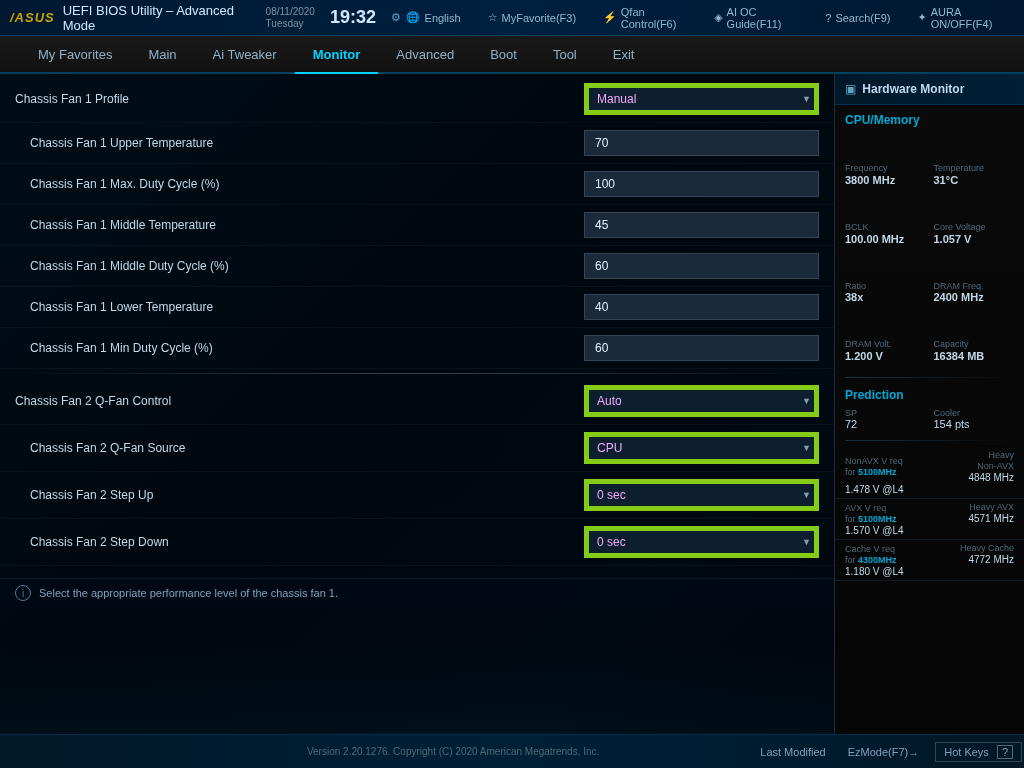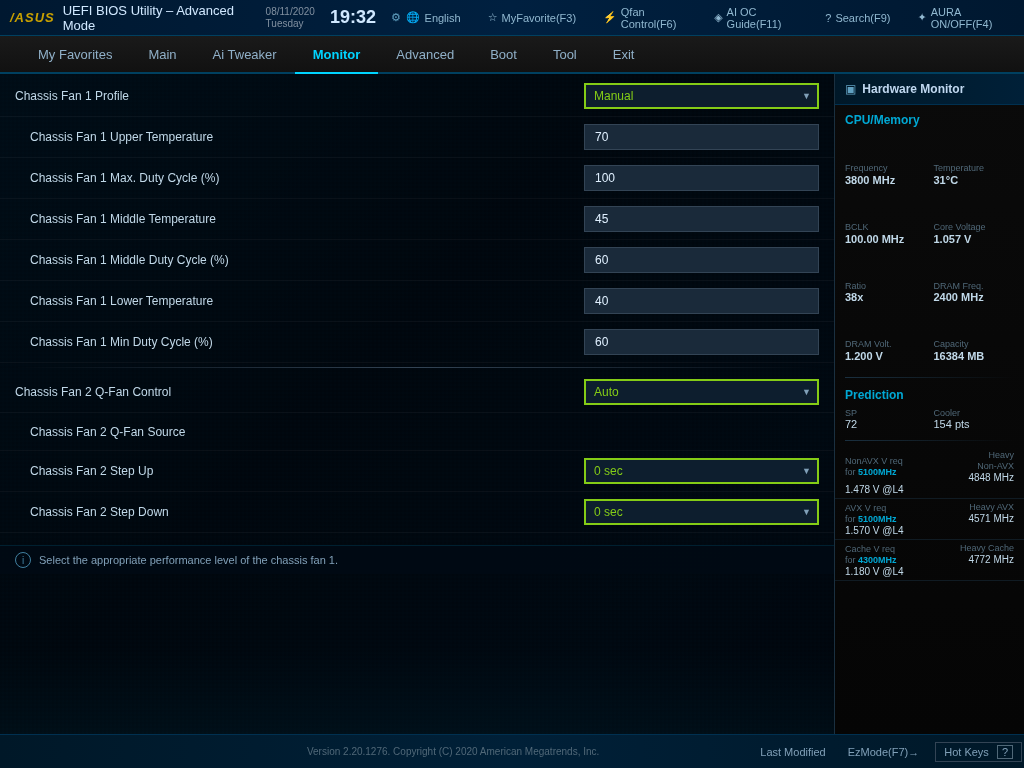--- a/index.html
+++ b/index.html
@@ -402,22 +402,22 @@
     }
 
     .pred-block-volt {
       font-size: 10px;
       color: #c0d8e8;
       margin-top: 1px;
     }
 
     select {
       background: #0d1e2e;
-      border: 2px solid #84cc16;
-      color: #84cc16;
+      border: 5px solid #84cc16;
+      color: #f0abfc;
       padding: 4px 8px;
       font-size: 12px;
       width: 100%;
       appearance: none;
       -webkit-appearance: none;
     }
   </style>
 </head>
 <body>
 
@@ -552,20 +552,29 @@
                 <option>Auto</option>
                 <option>Disabled</option>
                 <option>Manual</option>
               </select>
             </div>
           </div>
         </div>
 
         <div class="setting-row">
           <span class="setting-label">Chassis Fan 2 Q-Fan Source</span>
+          <div class="setting-value">
+            <div class="dropdown-wrapper">
+              <select>
+                <option>CPU</option>
+                <option>MB</option>
+                <option>GPU</option>
+              </select>
+            </div>
+          </div>
         </div>
 
         <div class="setting-row">
           <span class="setting-label">Chassis Fan 2 Step Up</span>
           <div class="setting-value">
             <div class="dropdown-wrapper">
               <select>
                 <option>0 sec</option>
                 <option>1 sec</option>
                 <option>3 sec</option>

